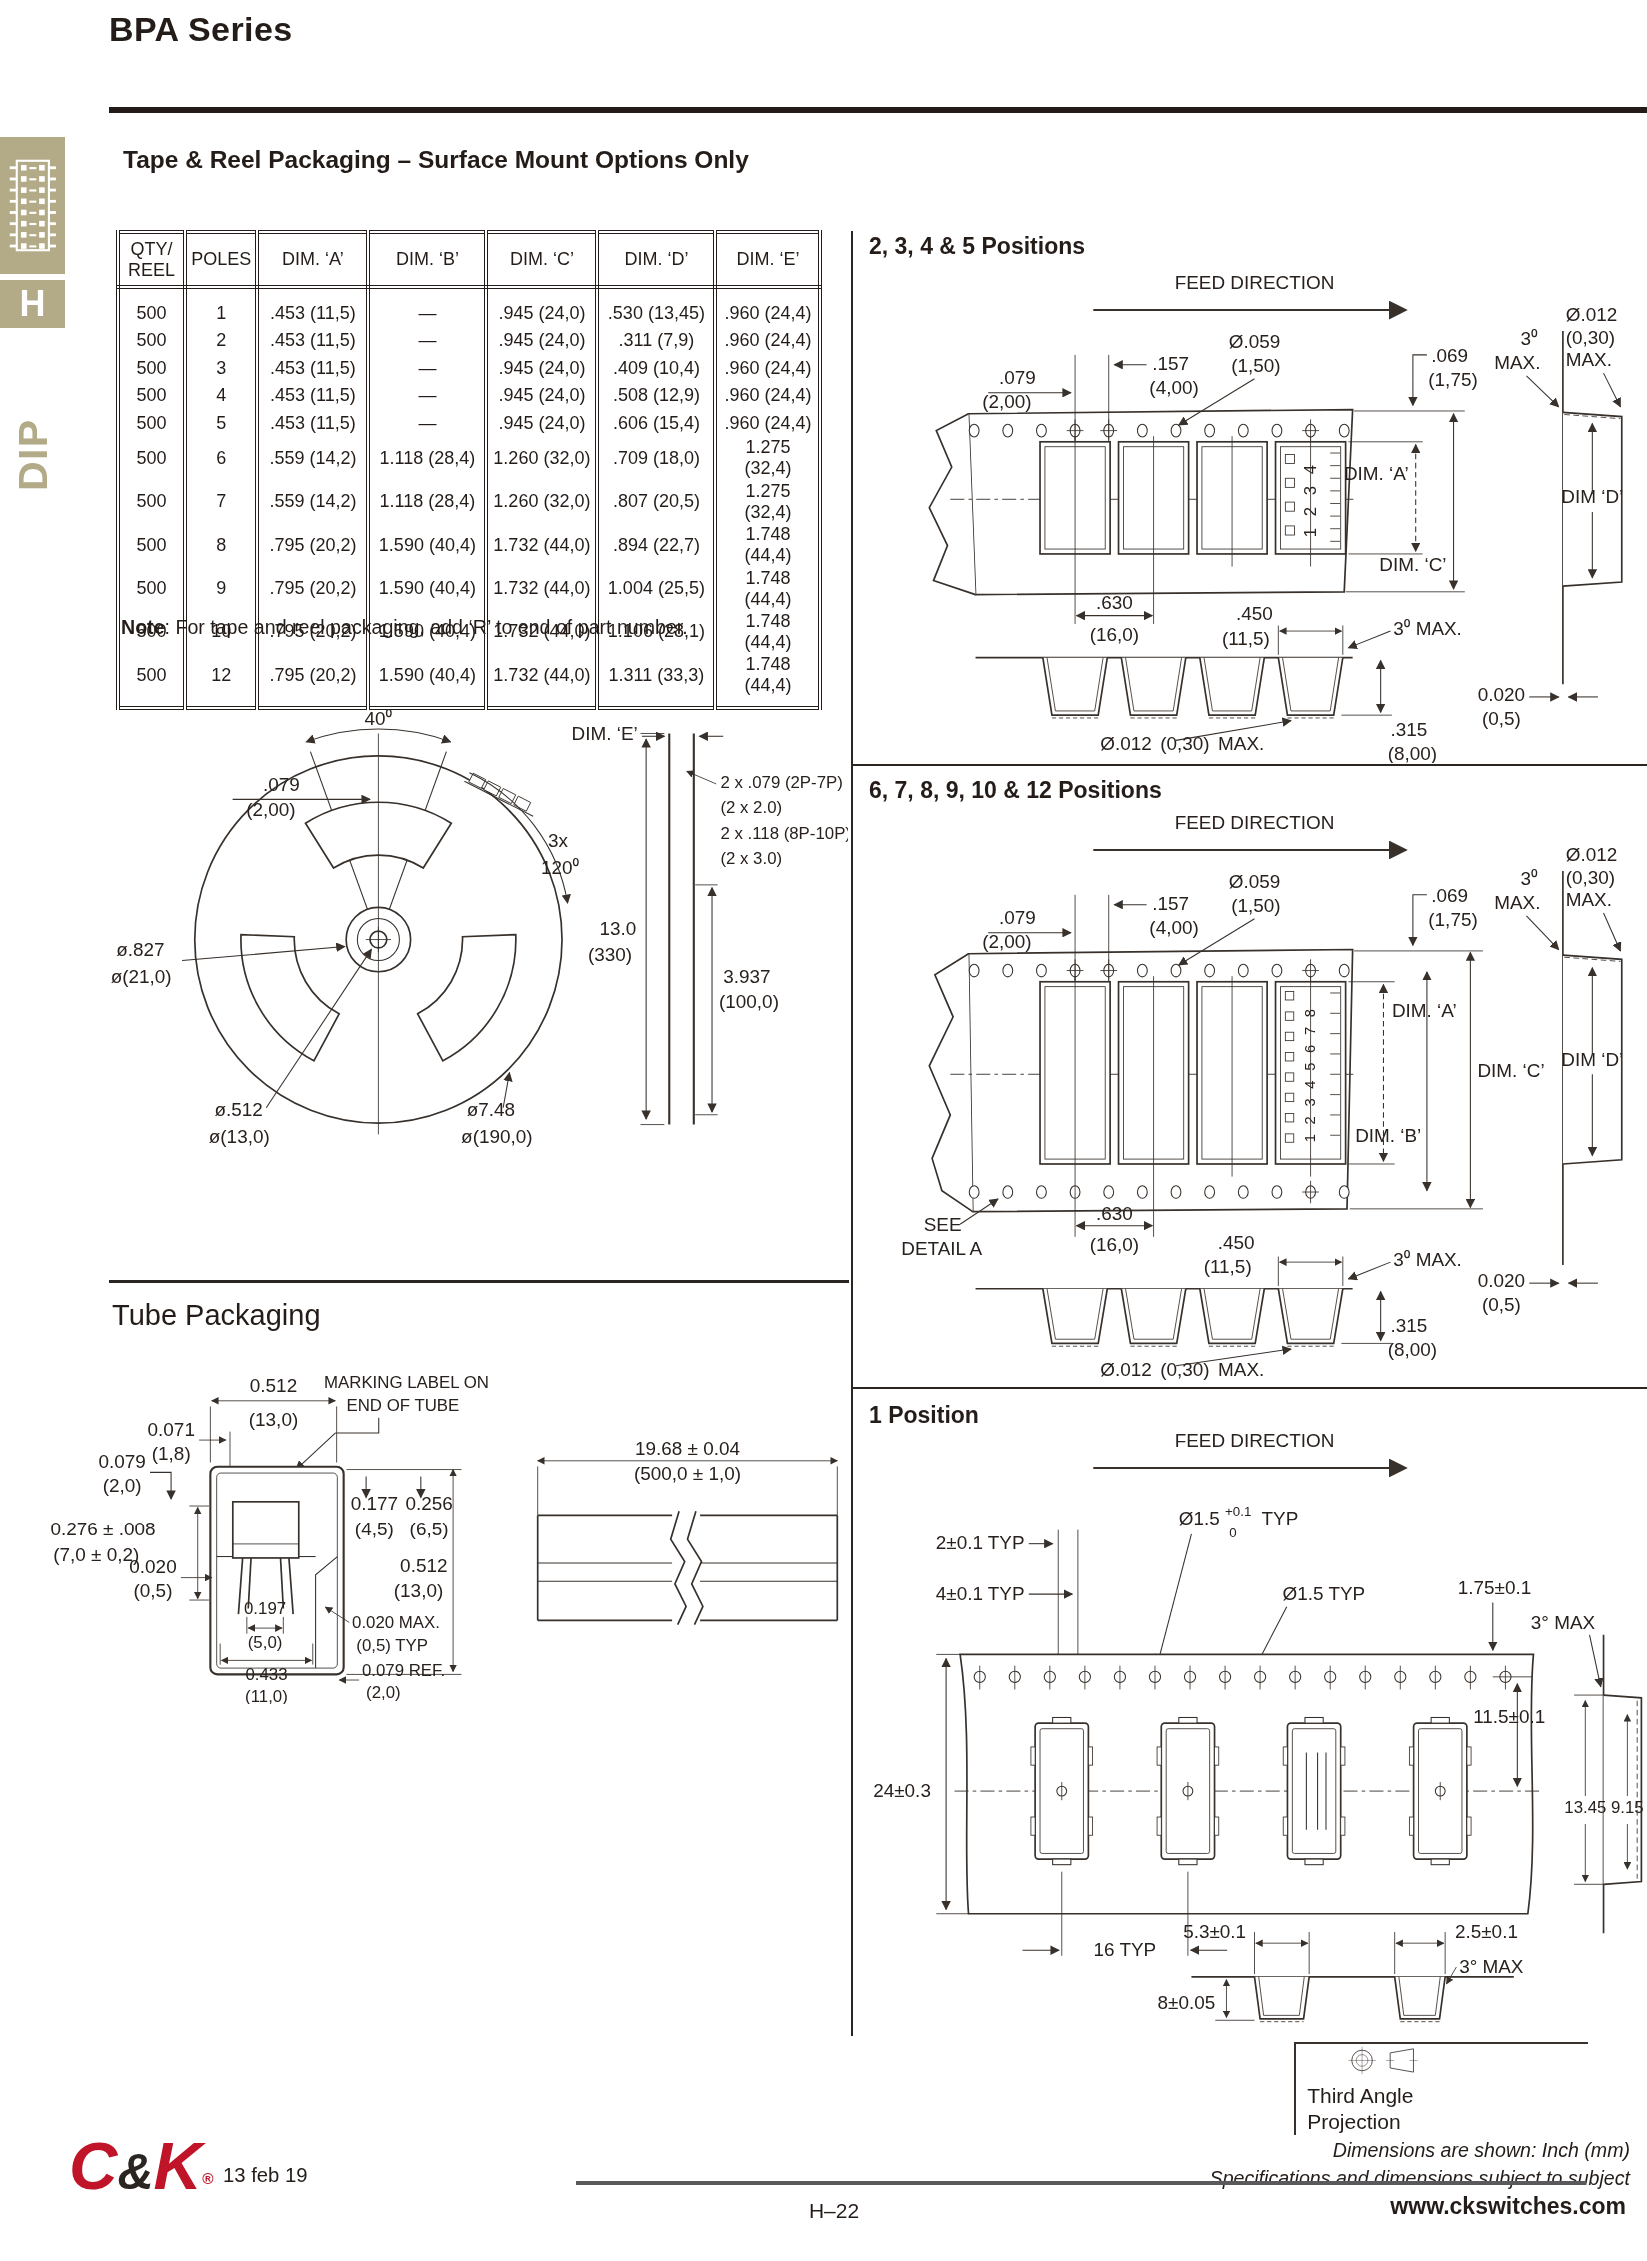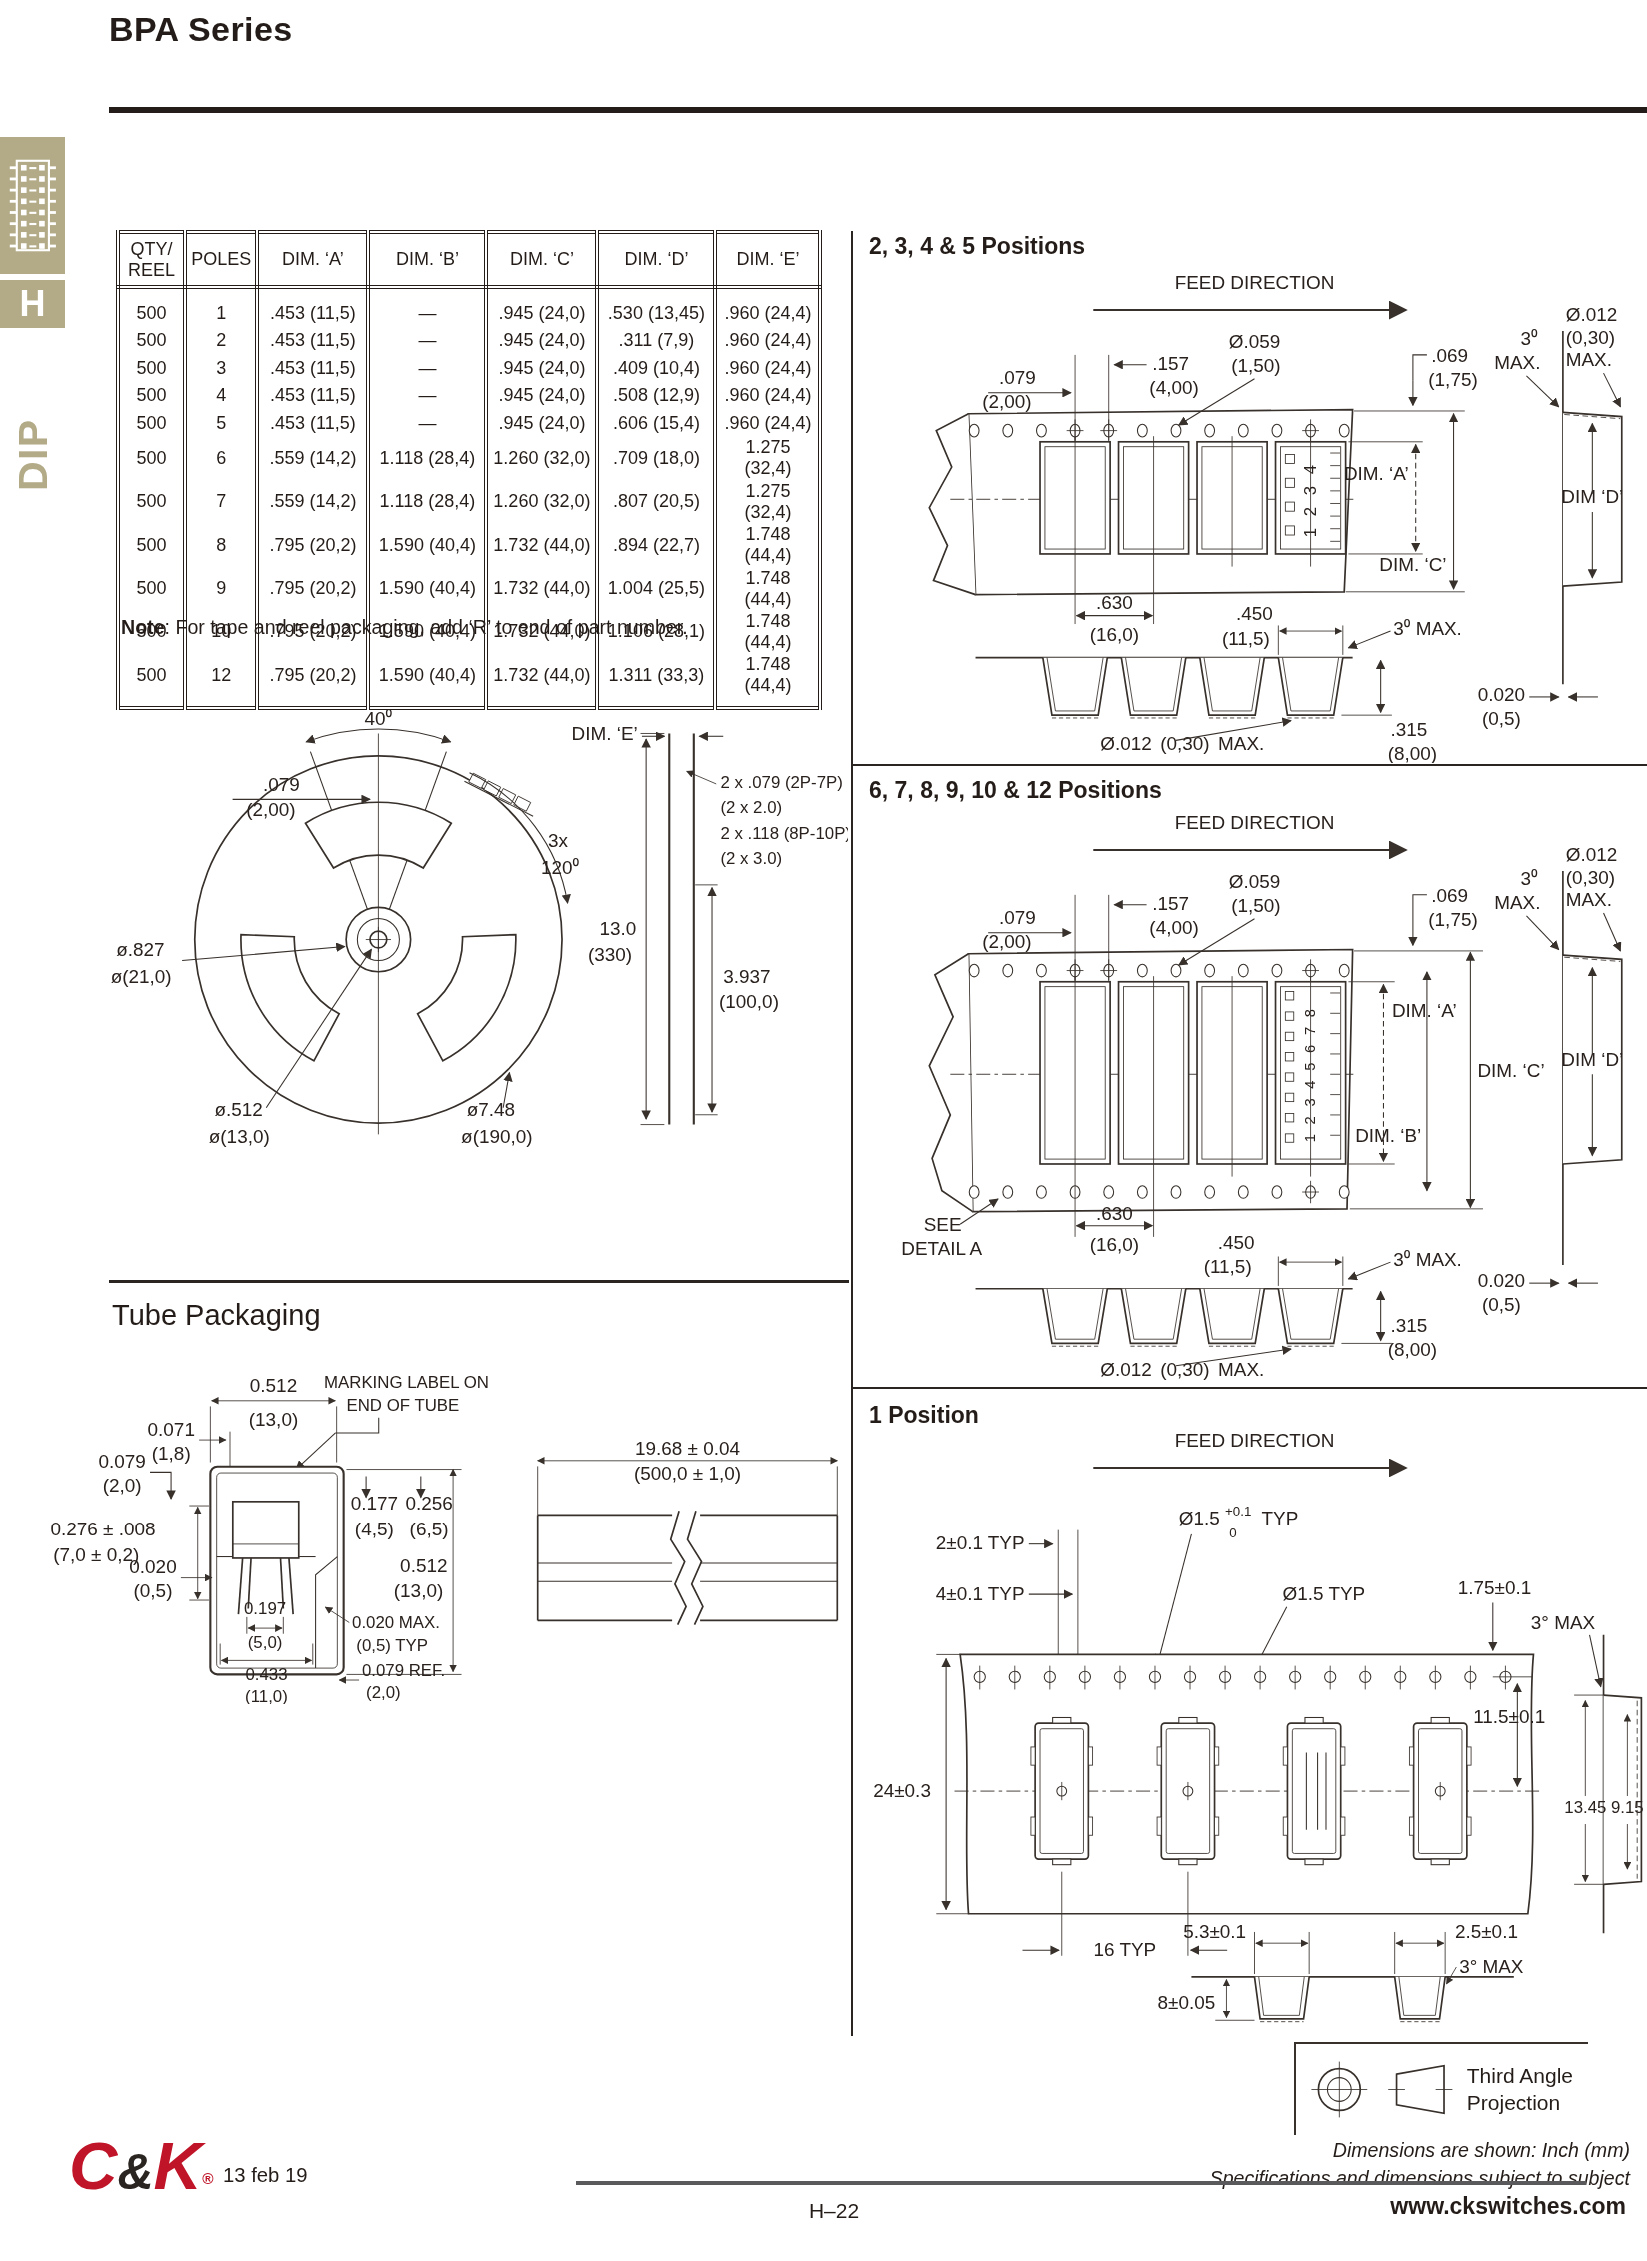--- a/index.html
+++ b/index.html
@@ -42,21 +42,21 @@
   .fw{fill:#fff;}
   .cl{stroke:#37302b;stroke-width:1.3;fill:none;stroke-dasharray:20 6 5 6;}
   .dsh{stroke-dasharray:8 5;}
   .dsh2{stroke-dasharray:6 4;}
   
   #logo{left:69px;top:2132px;font-style:italic;font-weight:bold;line-height:1;}
   #logo .c,#logo .k{color:#c01428;font-size:67px;}
   #logo .amp{color:#2b2522;font-size:50px;}
   #logo .reg{color:#c01428;font-size:15.4px;vertical-align:super;}
   #date{left:223px;top:2164px;font-size:20.3px;}
-  #proj-box{left:1294px;top:2042px;width:294px;height:93px;border-top:2.1px solid #37302b;border-left:2.1px solid #37302b;display:flex;align-items:center;gap:5.6px;padding-left:11.2px;box-sizing:border-box;}
+  #proj-box{left:1294px;top:2042px;width:294px;height:93px;border-top:2.1px solid #37302b;border-left:2.1px solid #37302b;display:flex;gap:5.6px;padding-left:11.2px;box-sizing:border-box;flex-direction:column;}
   #proj-text{font-size:21px;line-height:1.25;}
   #dim-note1{right:62px;top:2139px;font-size:19.6px;font-style:italic;text-align:right;}
   #dim-note2{right:62px;top:2167px;font-size:19.6px;font-style:italic;text-align:right;}
   #gray-line{left:576px;top:2181px;width:1010px;height:4.2px;background:#5a5a5c;}
   #site{right:66px;top:2193px;font-size:23px;font-weight:bold;}
   #pagenum{left:757px;top:2199px;width:154px;text-align:center;font-size:21px;}
 </style>
 </head>
 <body>
 
@@ -67,20 +67,21 @@
       <marker id="ah" viewBox="0 0 10 10" refX="9" refY="5" markerWidth="9" markerHeight="9" orient="auto-start-reverse">
         <path d="M0,0 L10,5 L0,10 Z" fill="#37302b"></path>
       </marker>
     </defs>
   </svg>
 
   <div class="abs" id="main-title">
     <div>BPA Series</div>
   </div>
   <div class="abs" id="title-rule"></div>
+  <div class="abs" id="section-title">Tape &amp; Reel Packaging – Surface Mount Options Only</div>
 
   <div class="abs tan" id="side-icon-block">
     <svg width="65" height="137" viewBox="0 0 93 196">
       <g stroke="#fff" fill="none">
         <rect x="24" y="34" width="46" height="128" stroke-width="3"></rect>
         <g stroke-width="4">
           <line x1="14" y1="44" x2="24" y2="44"></line>
             <line x1="14" y1="60" x2="24" y2="60"></line>
           <line x1="14" y1="76" x2="24" y2="76"></line>
             <line x1="14" y1="92" x2="24" y2="92"></line>

